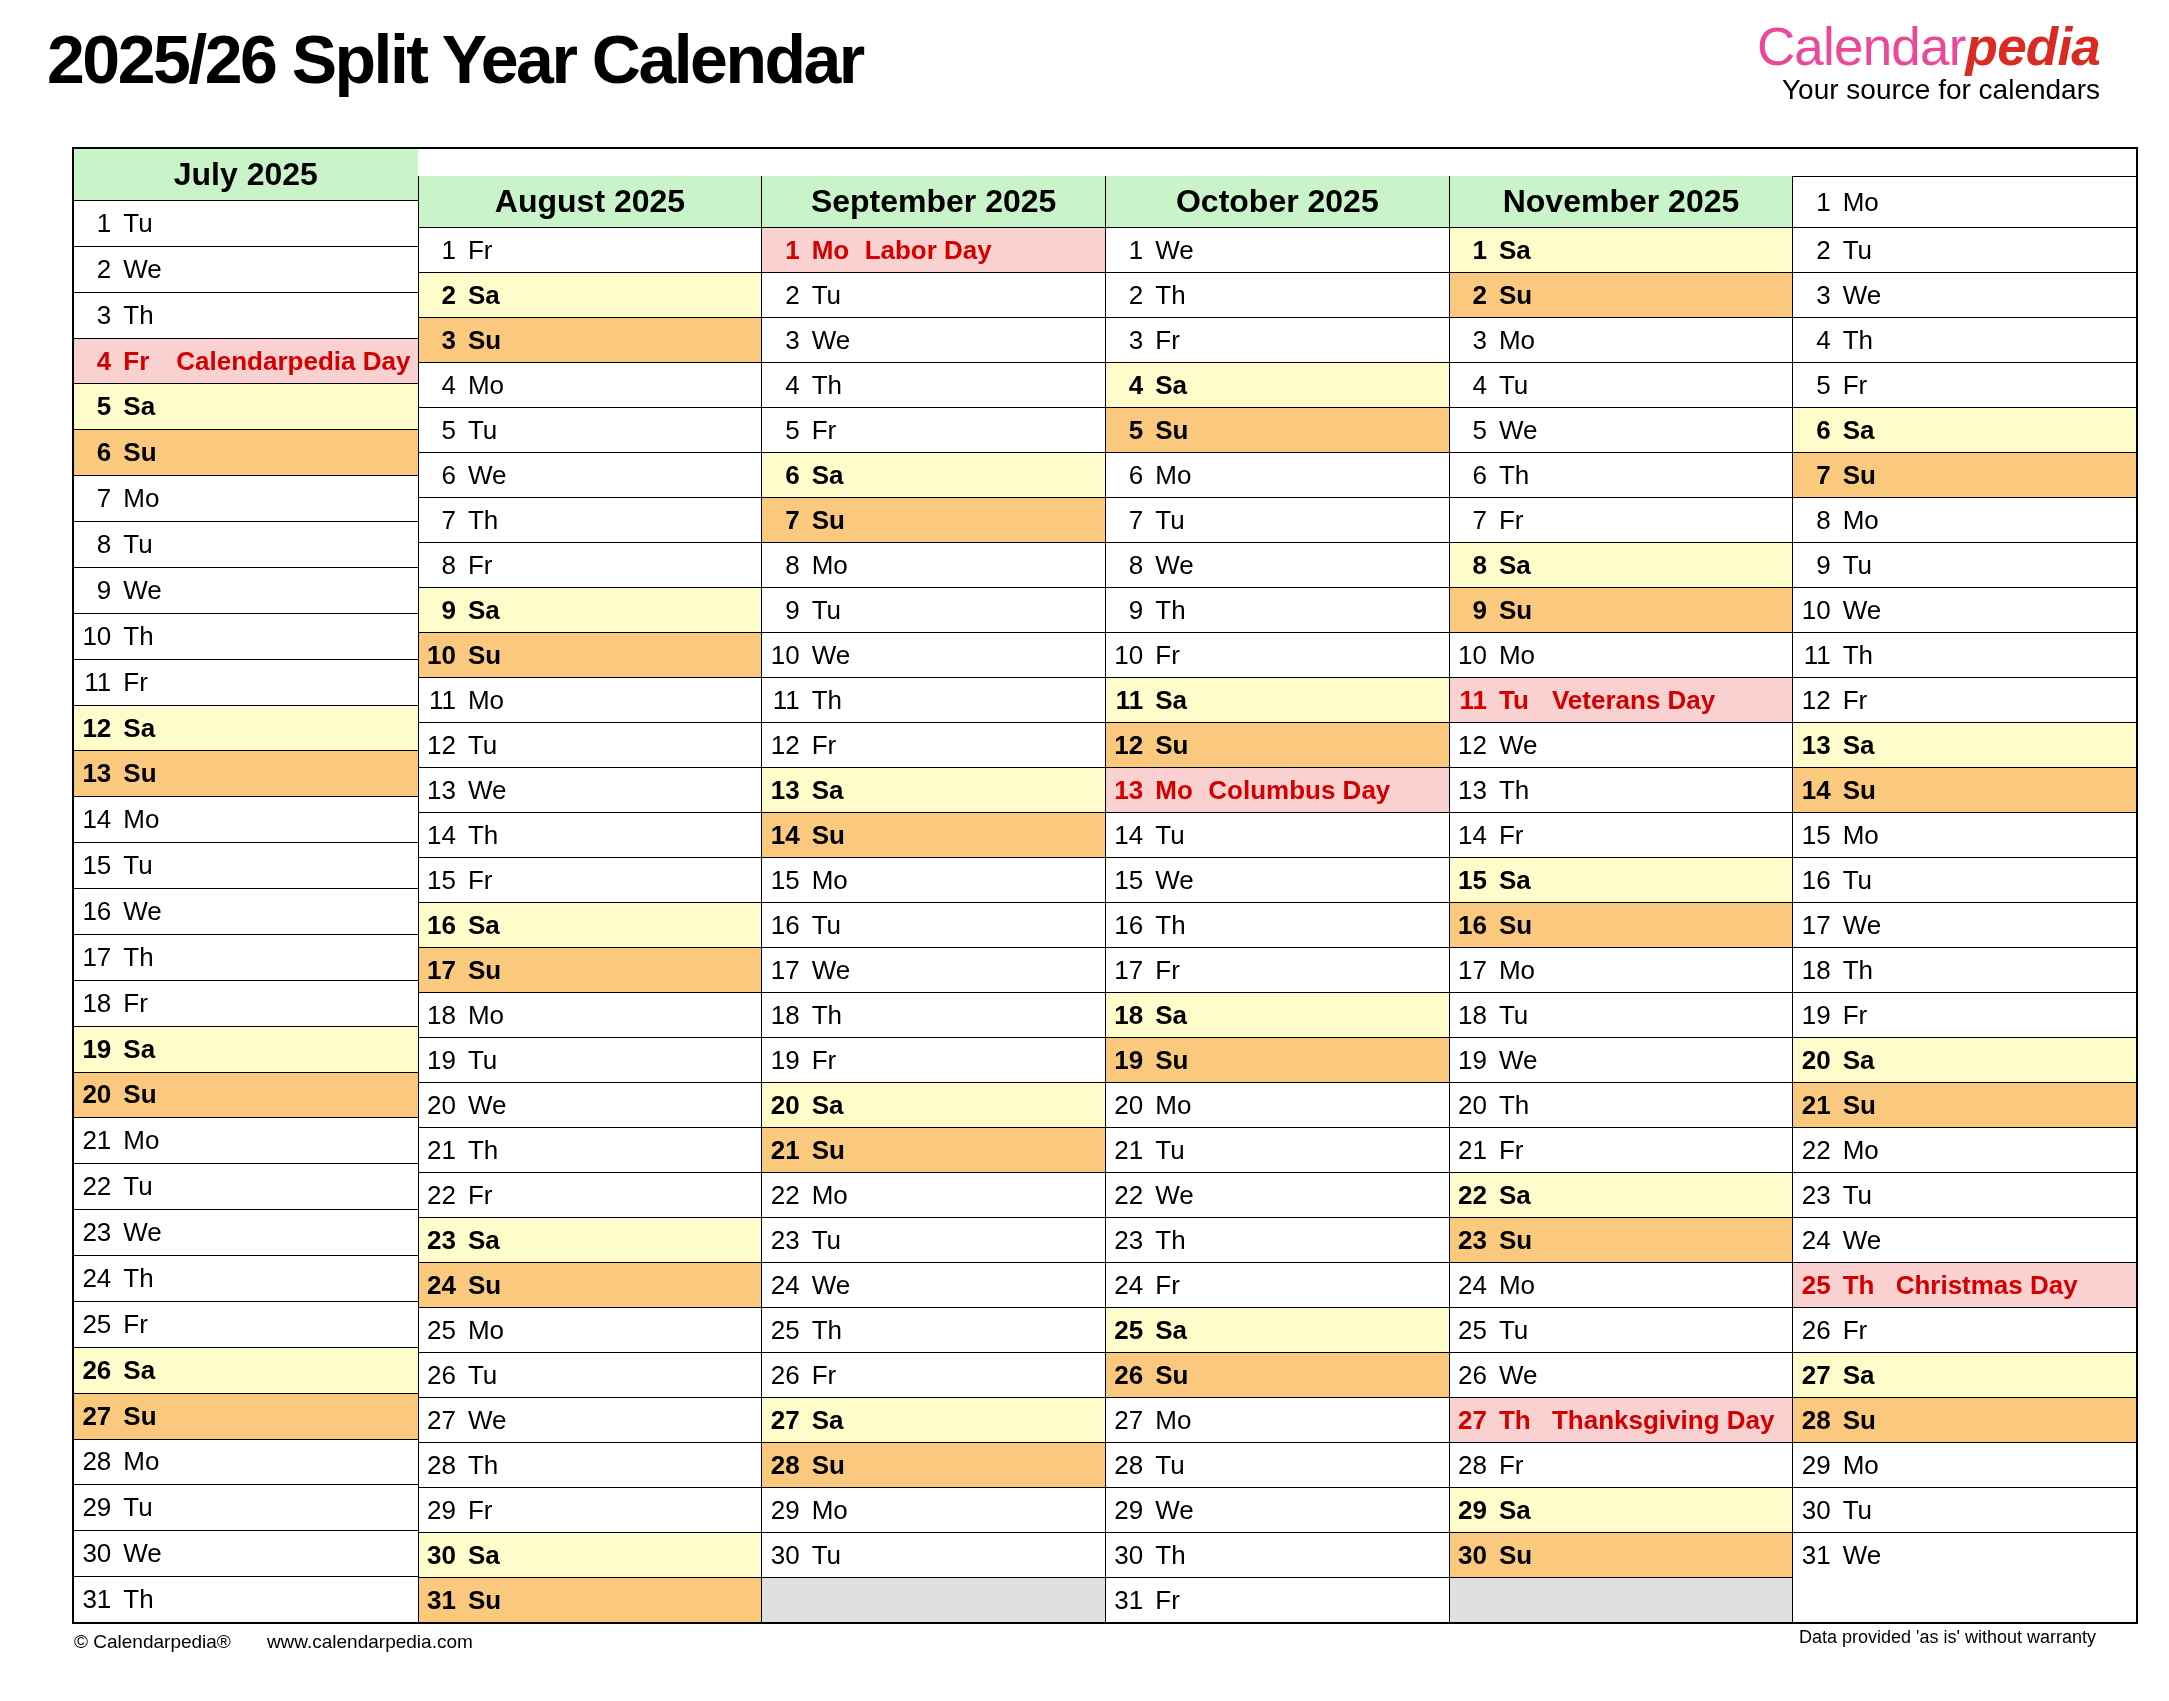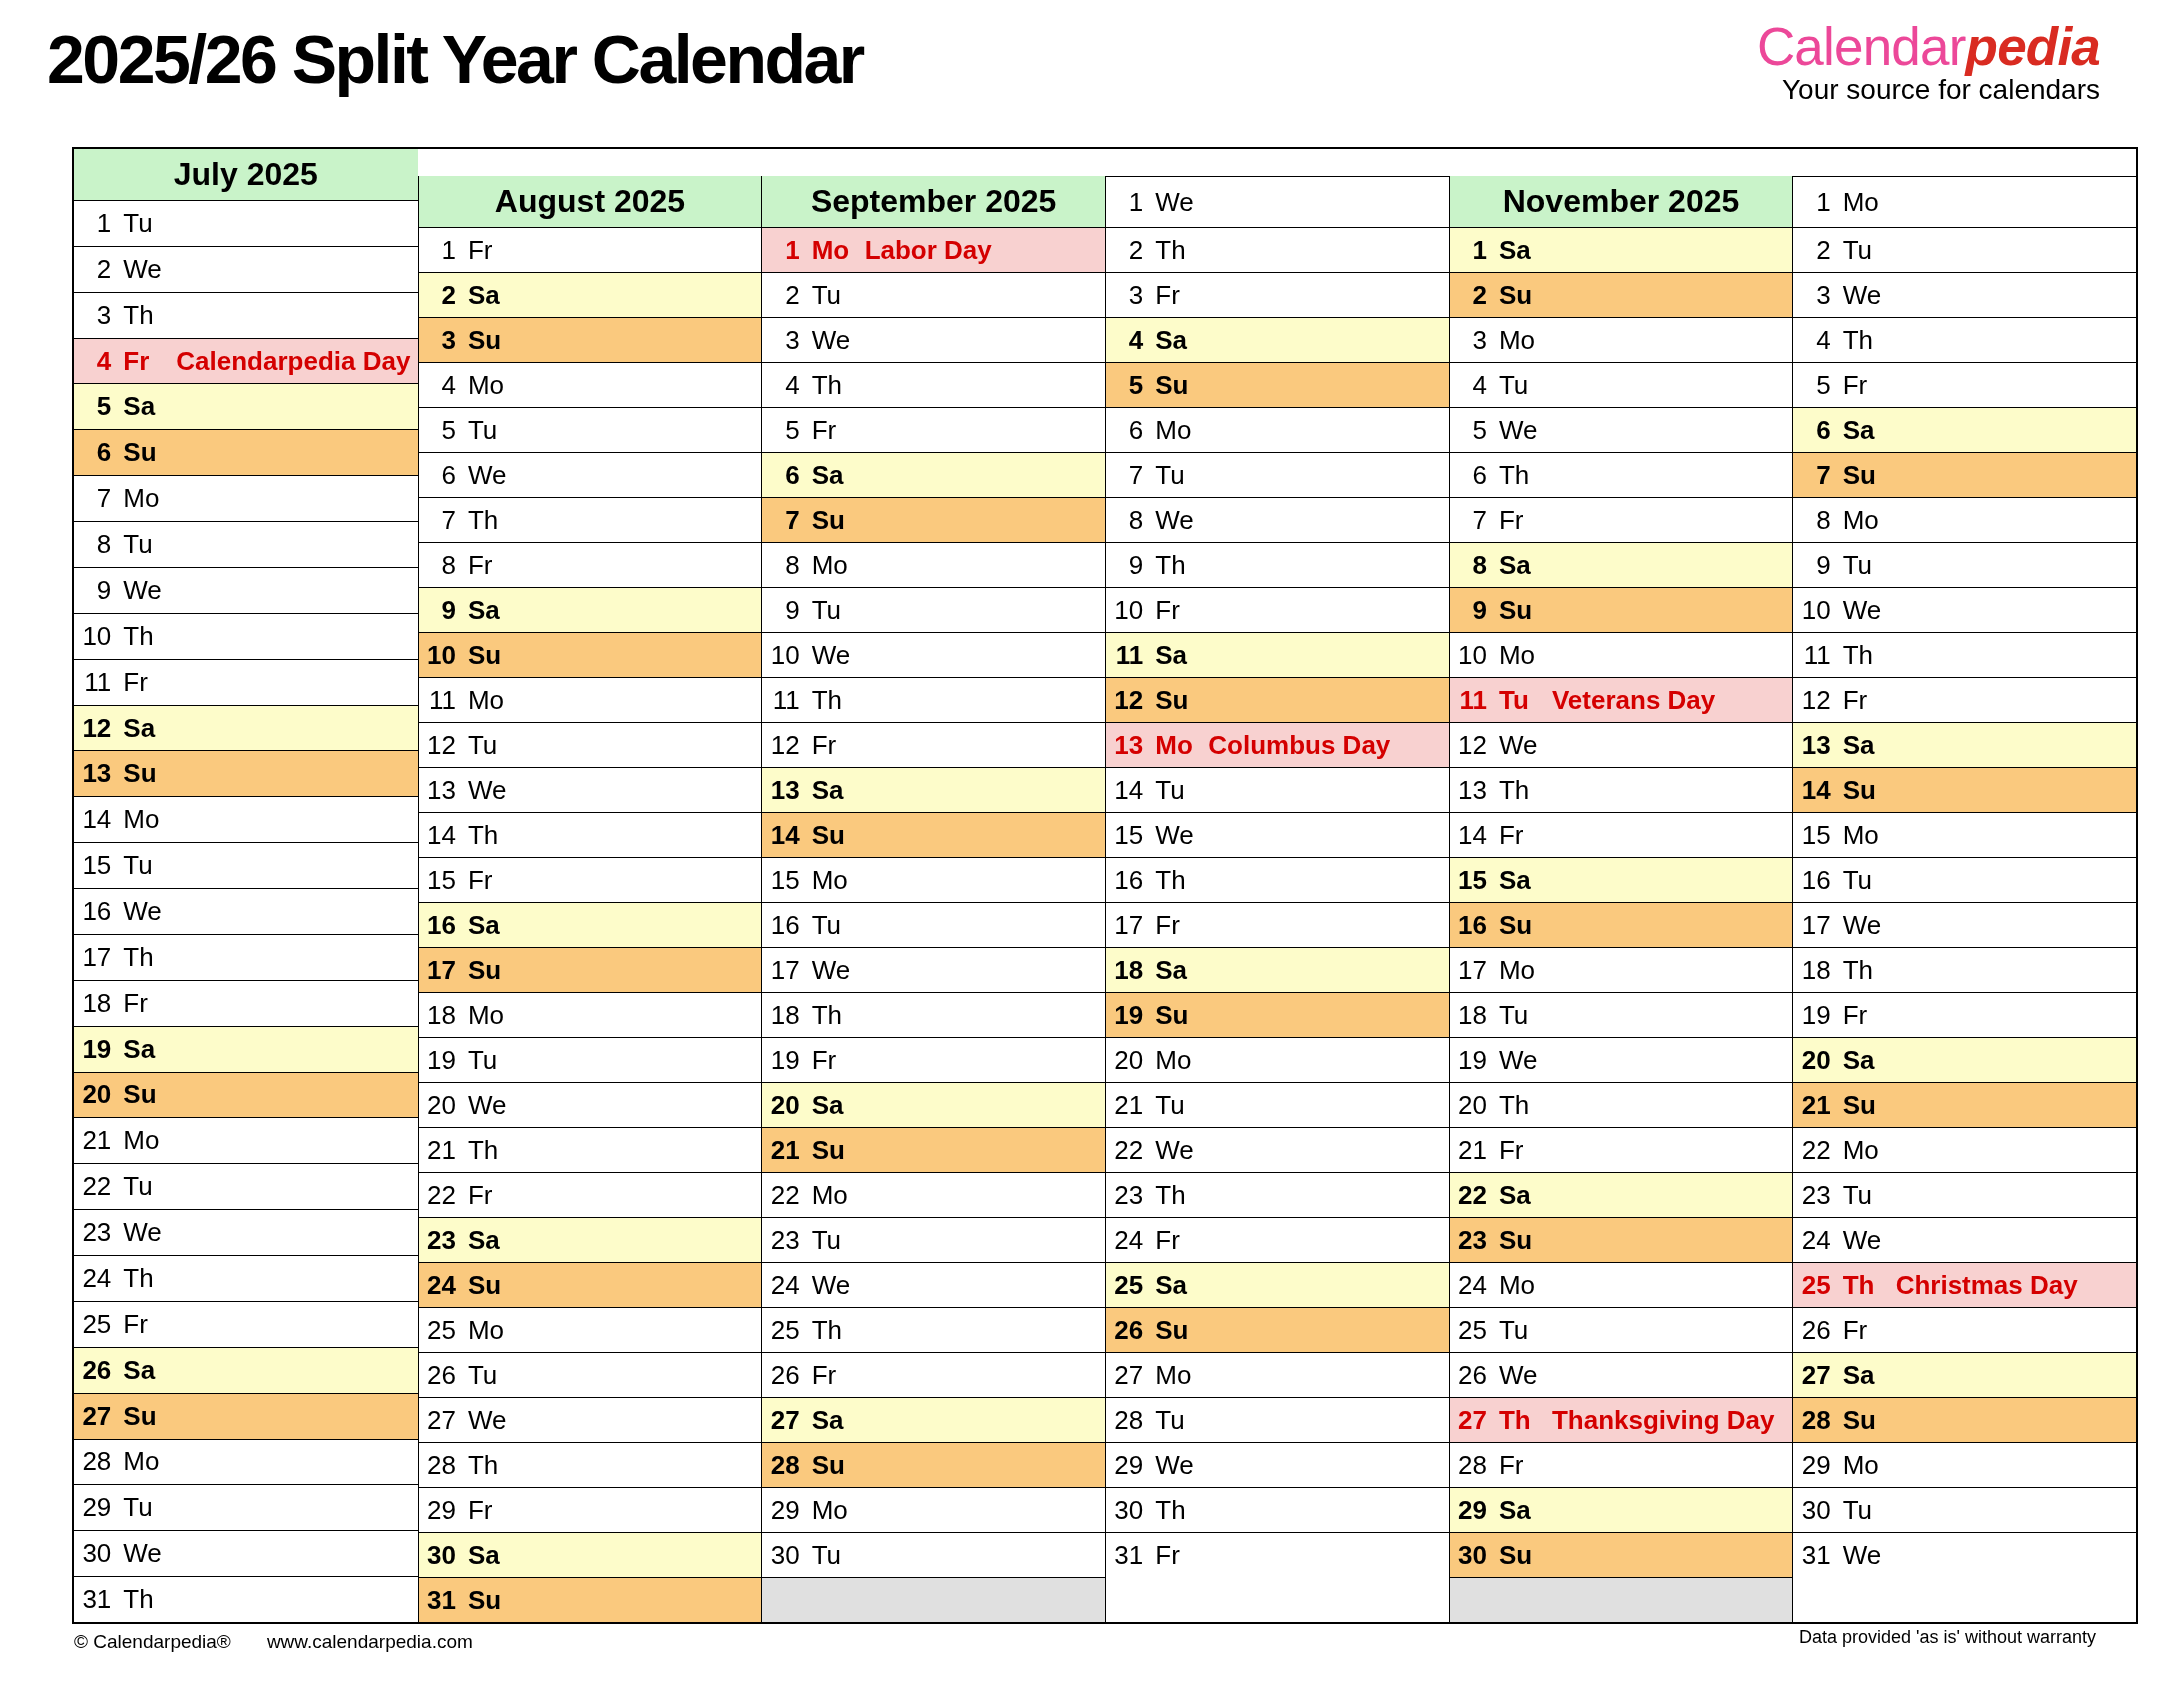--- a/index.html
+++ b/index.html
@@ -461,20 +461,21 @@
         <span class="num">29</span>
         <span class="wd">Mo</span>
       </div>
       <div class="cell">
         <span class="num">30</span>
         <span class="wd">Tu</span>
       </div>
       <div class="cell empty"></div>
     </div>
     <div class="month-col">
+      <div class="month-header">October 2025</div>
       <div class="cell">
         <span class="num">1</span>
         <span class="wd">We</span>
       </div>
       <div class="cell">
         <span class="num">2</span>
         <span class="wd">Th</span>
       </div>
       <div class="cell">
         <span class="num">3</span>

